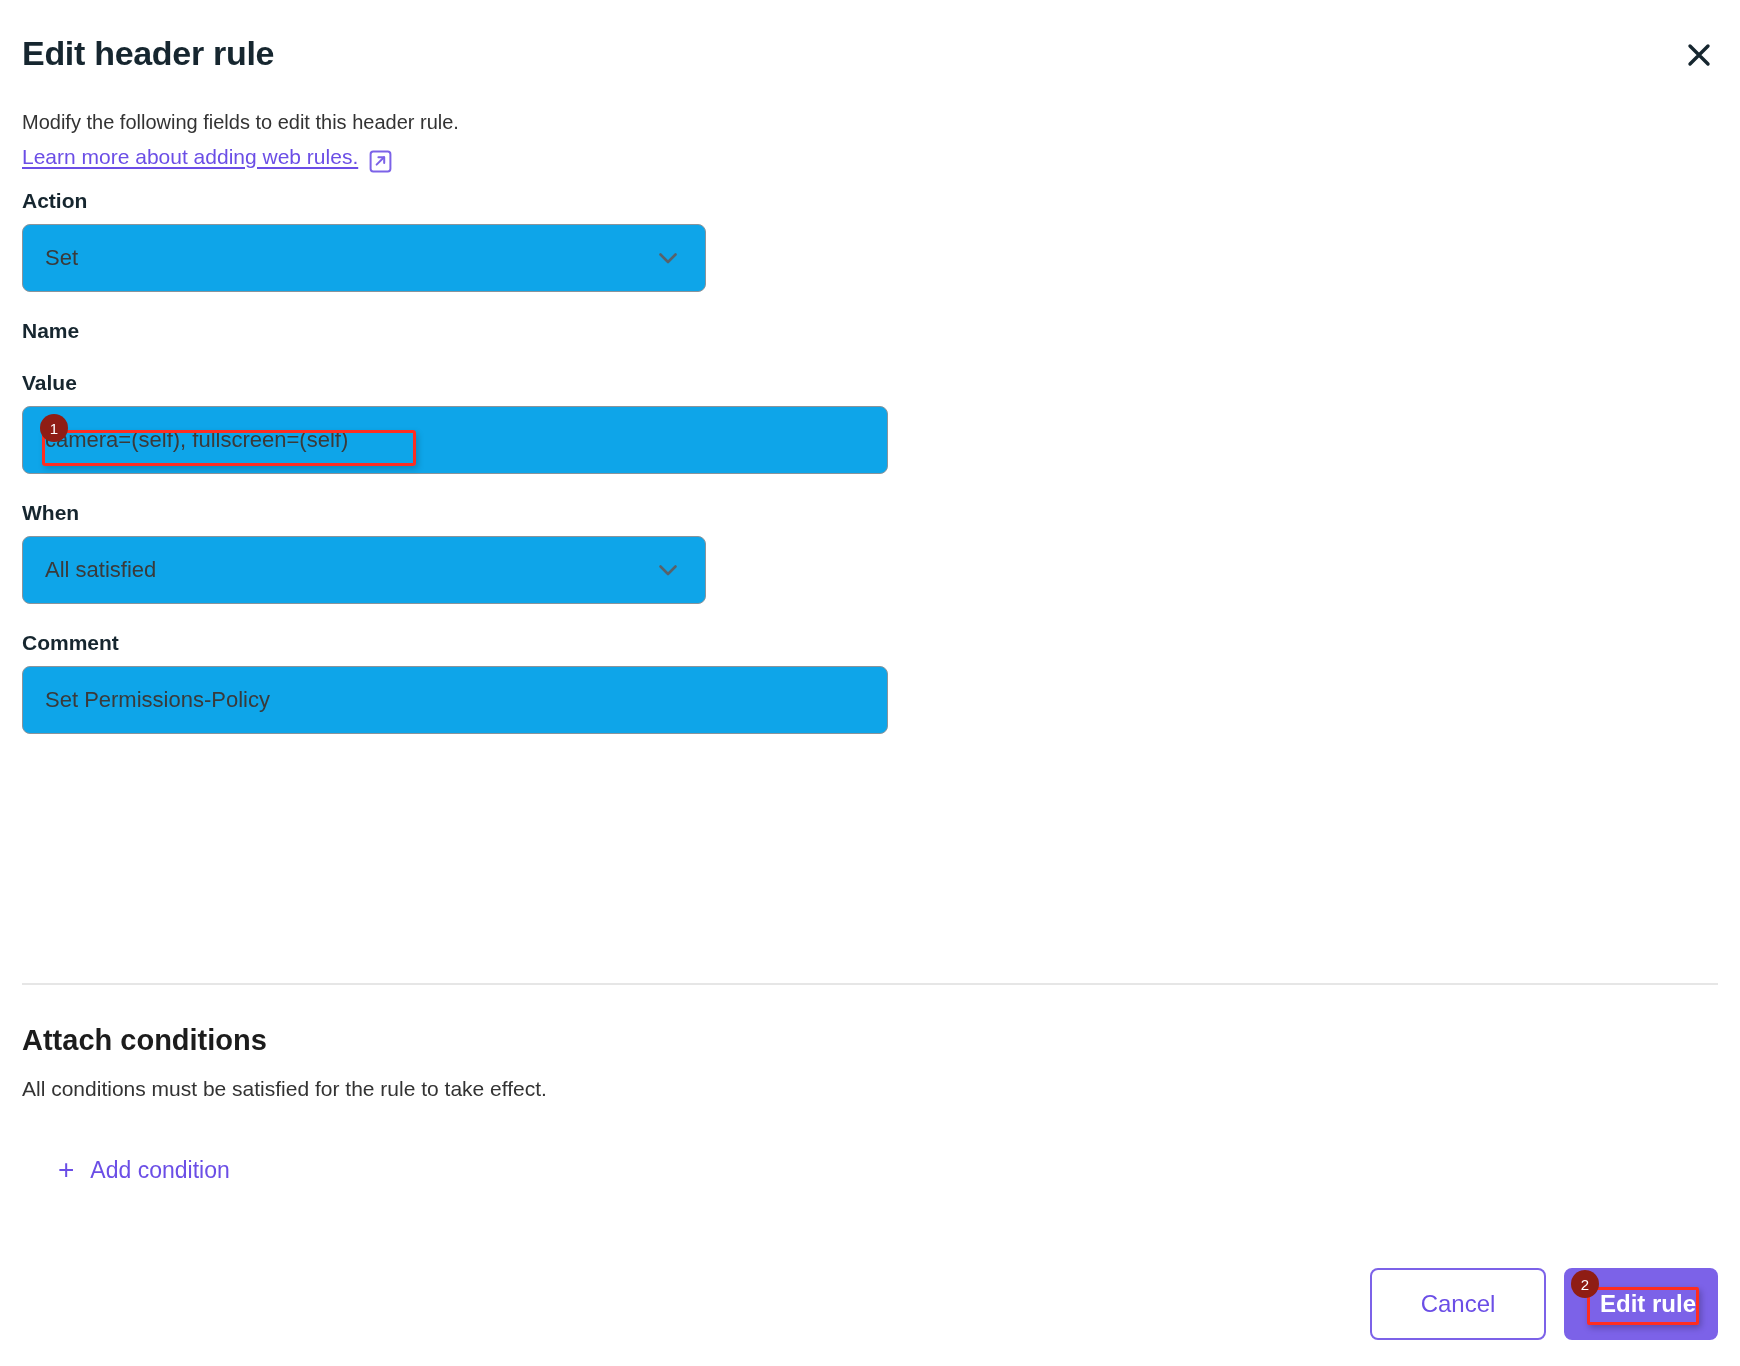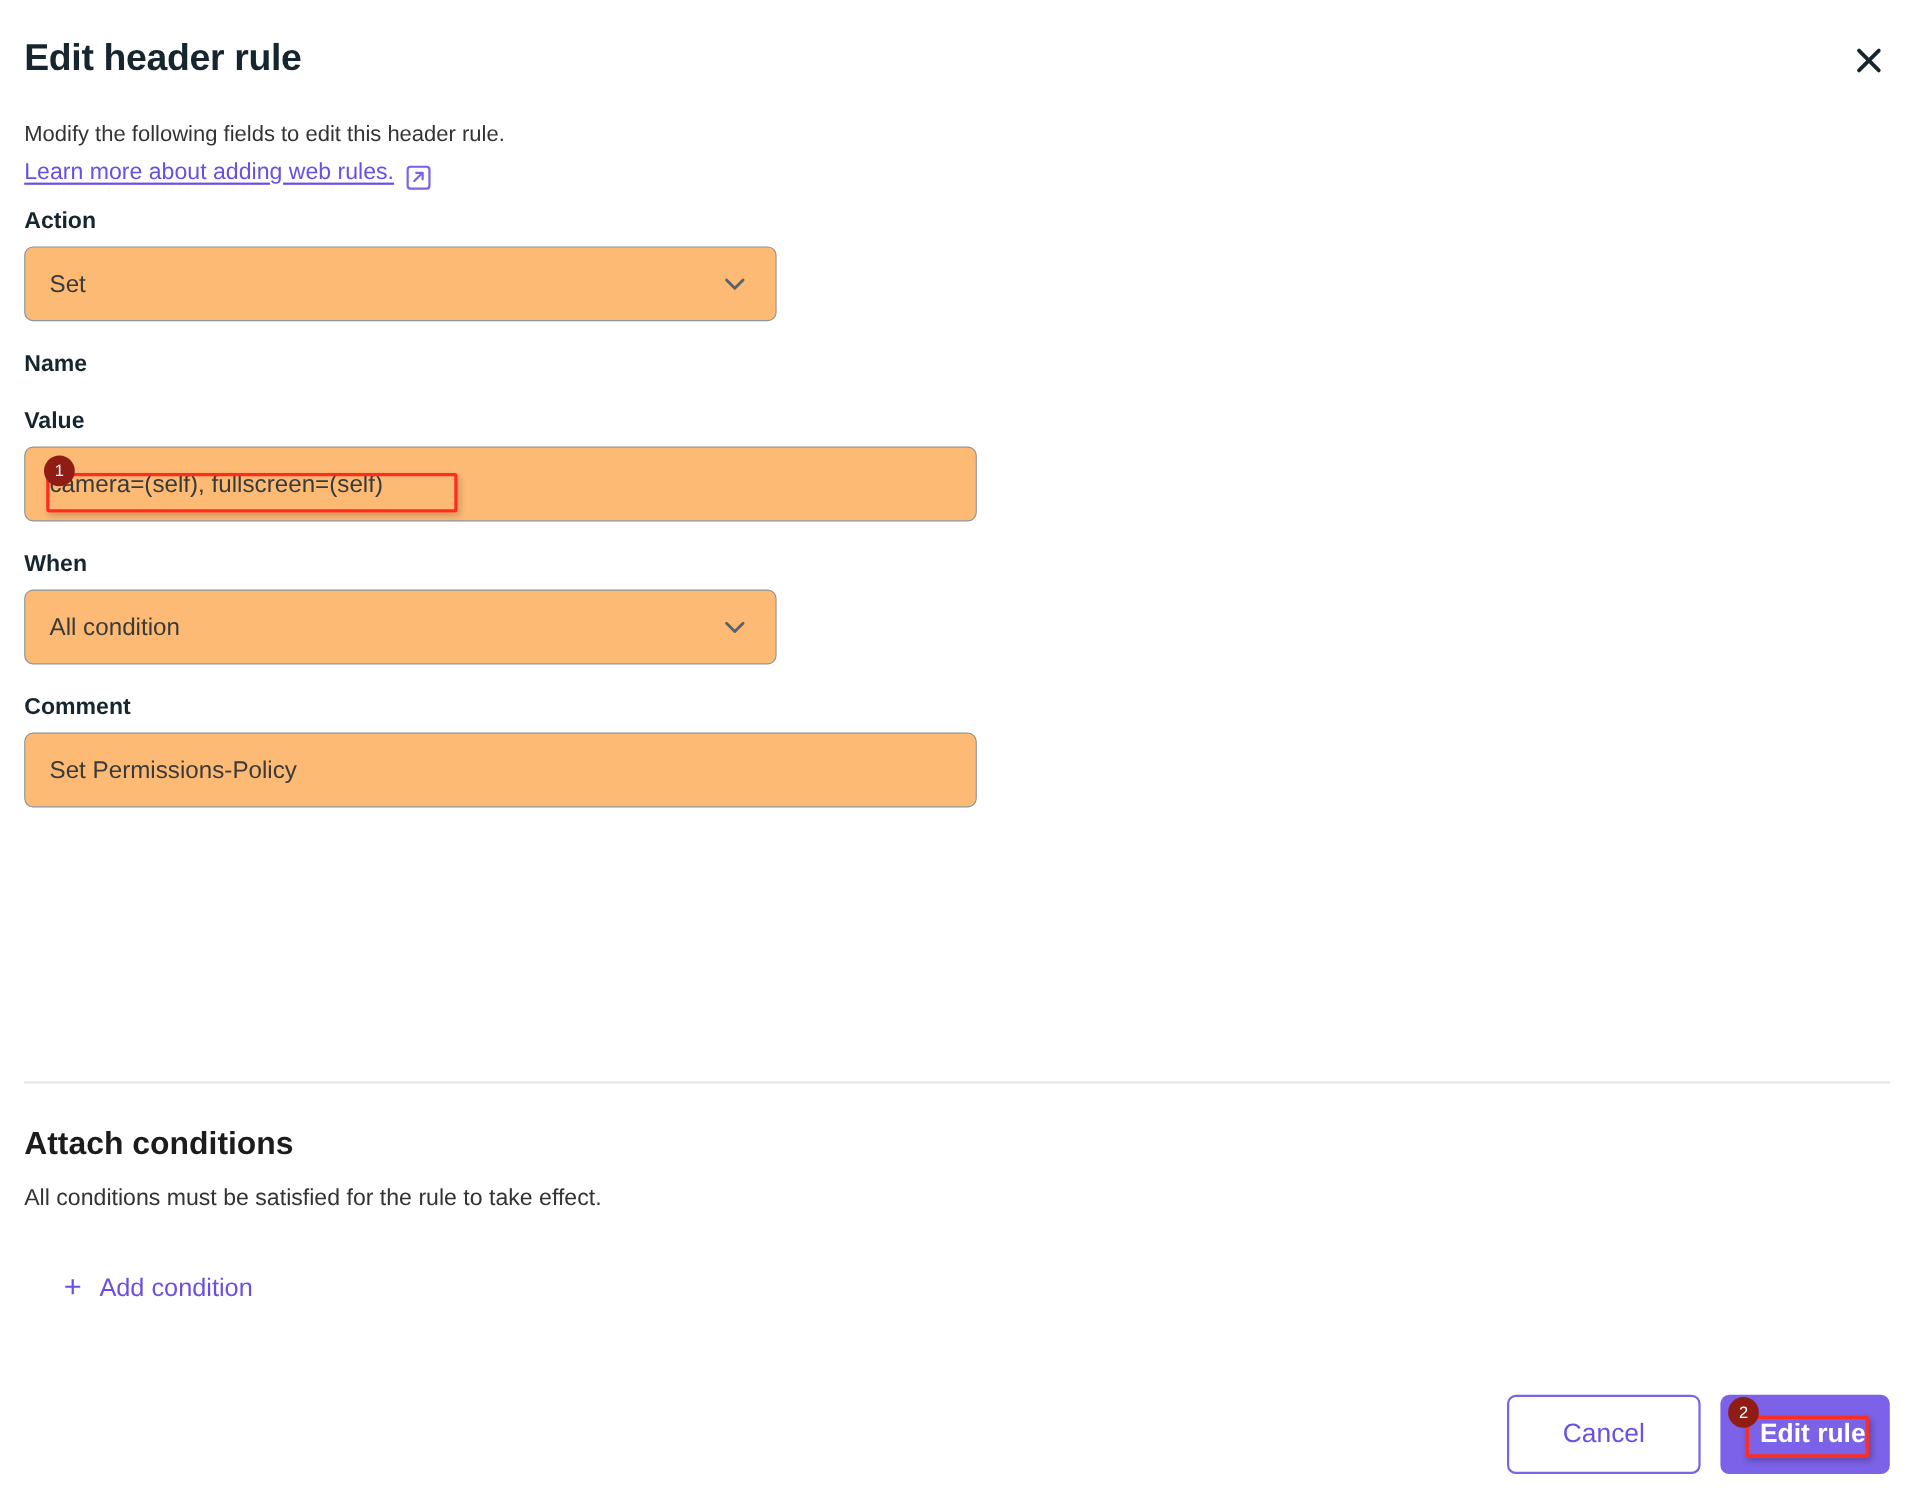--- a/index.html
+++ b/index.html
@@ -98,21 +98,21 @@
     margin: 0 0 10px 0;
     line-height: 26px;
   }
   .field-block { margin-bottom: 26px; }
 
   .control {
     position: relative;
     height: 68px;
     border: 1px solid #8a949b;
     border-radius: 8px;
-    background: #fdba74;
+    background: #0ea5e9;
     display: flex;
     align-items: center;
     padding: 0 22px;
   }
   .control.select { width: 684px; justify-content: space-between; cursor: pointer; }
   .control.text  { width: 866px; cursor: text; }
 
   .control-value {
     font-size: 22px;
     color: #3a3a3a;
@@ -308,21 +308,21 @@
         <span class="control-value">camera=(self), fullscreen=(self)</span>
       </div>
       <div class="annot-box"></div>
       <div class="annot-badge b1">1</div>
     </div>
   </div>
 
   <div class="field-block">
     <div class="field-label">When</div>
     <div class="control select">
-      <span class="control-value">All condition</span>
+      <span class="control-value">All satisfied</span>
       <span class="chevron-down-icon">
         <svg width="26" height="26" viewBox="0 0 26 26" aria-hidden="true">
           <path d="M5.5 9.5 L13 17 L20.5 9.5" fill="none" stroke="#58626a" stroke-width="2.6" stroke-linecap="round" stroke-linejoin="round"></path>
         </svg>
       </span>
     </div>
   </div>
 
   <div class="field-block">
     <div class="field-label">Comment</div>

